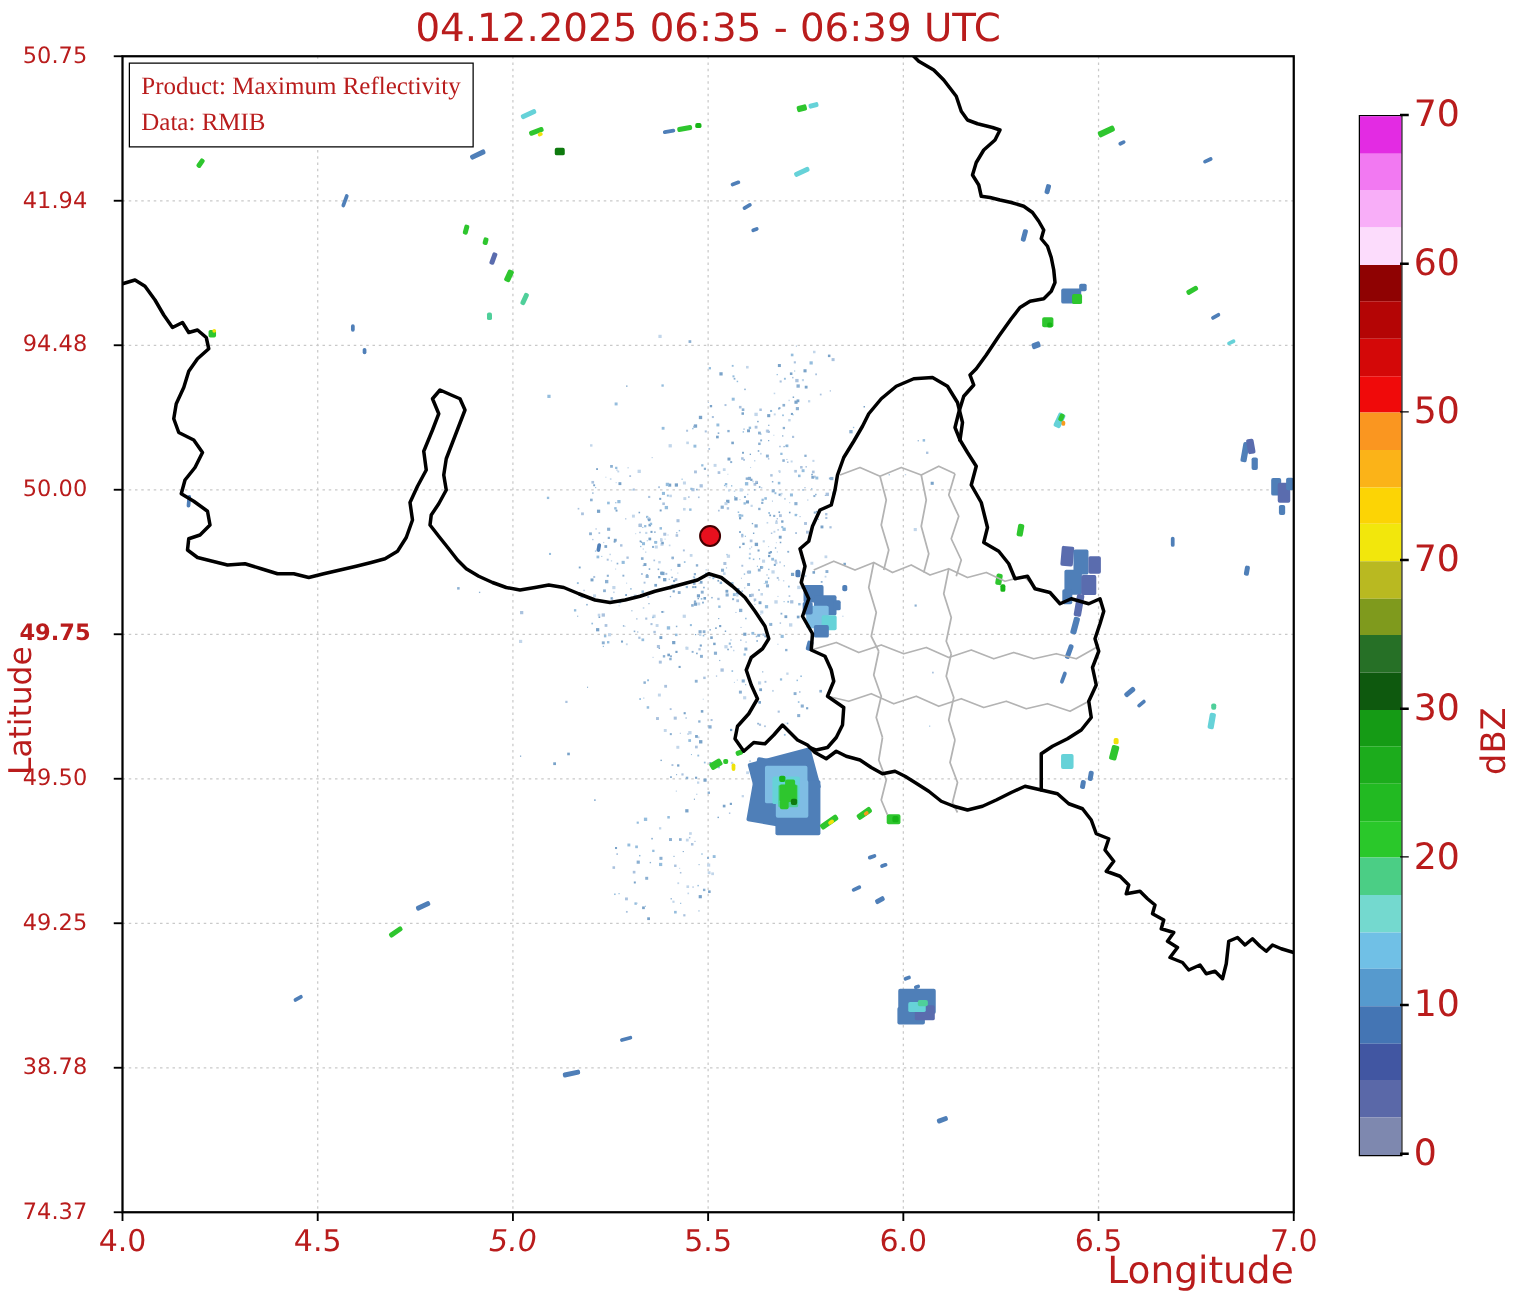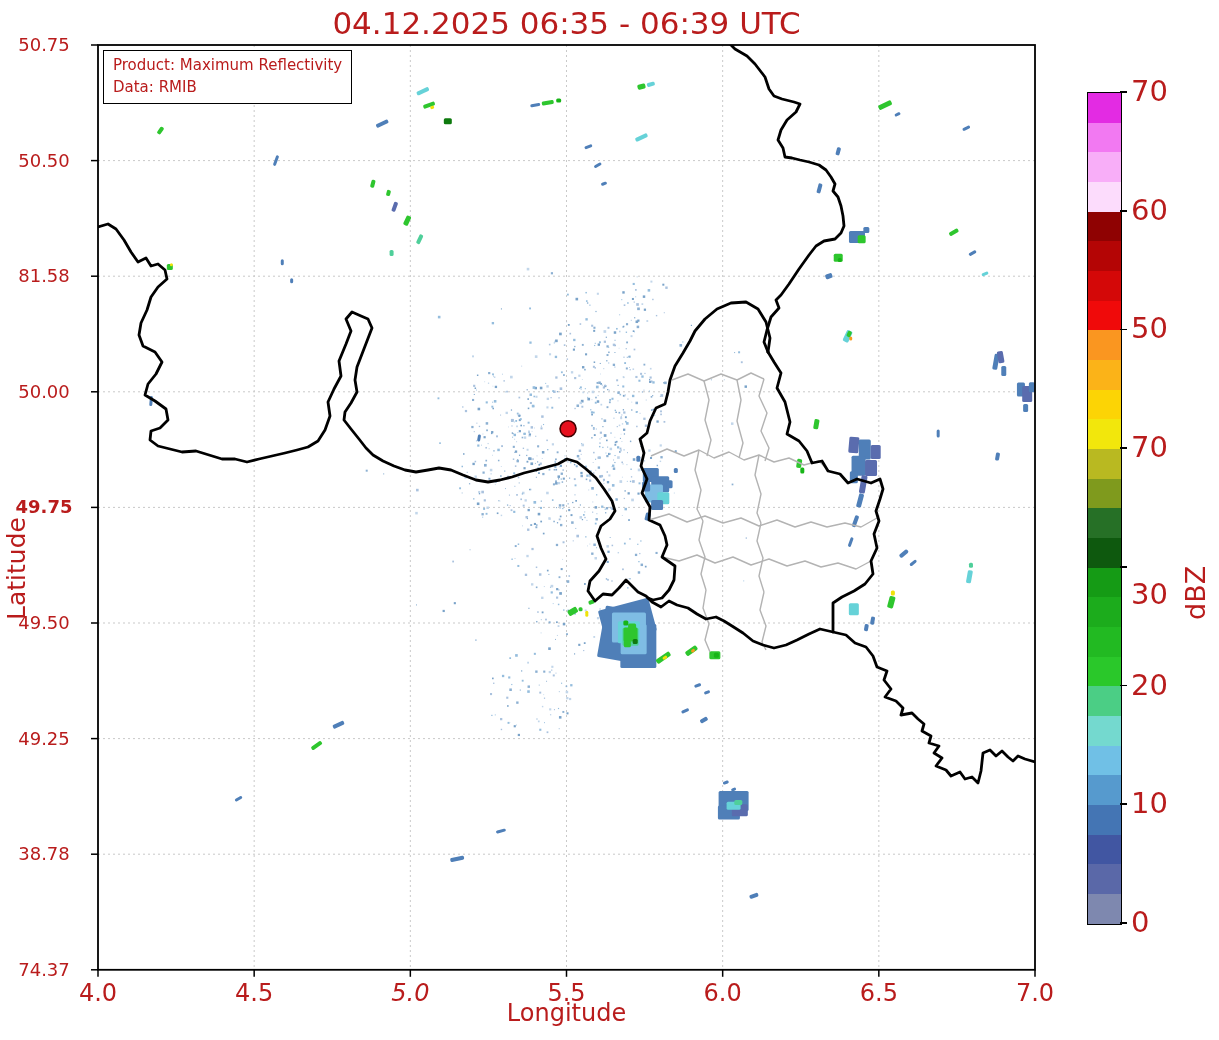--- a/index.html
+++ b/index.html
@@ -2,26 +2,26 @@
 <html><head>
 <meta charset="utf-8">
 <style>
   html,body{margin:0;padding:0;background:#ffffff;}
   #figure{position:relative;width:1219px;height:1040px;background:#ffffff;overflow:hidden;
           font-family:"DejaVu Sans","Liberation Sans",sans-serif;color:#b91c1c;padding-left:32px;}
   #title{position:absolute;left:98px;top:5px;width:937px;text-align:center;
          font-size:31px;white-space:nowrap;}
   #plot-svg{position:absolute;left:0;top:0;}
   #annot-box{position:absolute;left:103px;top:50px;background:#ffffff;
-             border:1.6px solid #000;padding:4px 9px;font-size:15px;line-height:1.45;
-             z-index:5;white-space:nowrap;}
+             border:1.6px solid #000;padding:4px 9px;font-size:20px;line-height:1.45;
+             z-index:5;white-space:nowrap;font-family:Liberation Serif, serif;}
   .xticklab{position:absolute;font-size:24px;transform:translateX(-50%);white-space:nowrap;}
   .yticklab{position:absolute;font-size:18px;width:88px;text-align:center;white-space:nowrap;}
   .cbticklab{position:absolute;font-size:29px;white-space:nowrap;line-height:1;}
-  #xlabel{position:absolute;left:98px;top:999px;width:937px;text-align:center;font-size:24px;}
+  #xlabel{position:absolute;left:98px;top:999px;width:937px;text-align:right;font-size:30px;}
   #ylabel{position:absolute;left:2px;top:400px;height:220px;display:flex;align-items:center;
           writing-mode:vertical-rl;transform:rotate(180deg);font-size:25px;}
   #cblabel{position:absolute;left:1180px;top:400px;height:220px;display:flex;align-items:center;
            writing-mode:vertical-rl;transform:rotate(180deg);font-size:27px;}
   #colorbar{position:absolute;left:1087px;top:92px;width:33px;height:831px;
             border:1.4px solid #000;box-sizing:content-box;display:flex;flex-direction:column;}
   #colorbar .seg{flex:1 1 auto;}
   .cbtick{position:absolute;width:7px;height:1.6px;background:#000;}
 </style>
 </head>
@@ -1111,36 +1111,36 @@
     </div>
   <div id="cblabel">dBZ</div>
 <div class="xticklab" style="left: 98px; top: 978.8px;">4.0</div>
     <div class="xticklab" style="left: 254.167px; top: 978.8px;">4.5</div>
     <div class="xticklab" style="left: 410.333px; top: 978.8px; font-style: italic;">5.0</div>
     <div class="xticklab" style="left: 566.5px; top: 978.8px;">5.5</div>
     <div class="xticklab" style="left: 722.667px; top: 978.8px;">6.0</div>
     <div class="xticklab" style="left: 878.833px; top: 978.8px;">6.5</div>
     <div class="xticklab" style="left: 1035px; top: 978.8px;">7.0</div>
     <div class="yticklab" style="left: 0px; top: 34px;">50.75</div>
-    <div class="yticklab" style="left: 0px; top: 149.6px;">50.50</div>
-    <div class="yticklab" style="left: 0px; top: 265.2px;">81.58</div>
+    <div class="yticklab" style="left: 0px; top: 149.6px;">41.94</div>
+    <div class="yticklab" style="left: 0px; top: 265.2px;">94.48</div>
     <div class="yticklab" style="left: 0px; top: 380.8px;">50.00</div>
     <div class="yticklab" style="left: 0px; top: 496.4px; font-weight: bold;">49.75</div>
     <div class="yticklab" style="left: 0px; top: 612px;">49.50</div>
     <div class="yticklab" style="left: 0px; top: 727.6px;">49.25</div>
     <div class="yticklab" style="left: 0px; top: 843.2px;">38.78</div>
     <div class="yticklab" style="left: 0px; top: 958.8px;">74.37</div>
     <div class="cbtick" style="left: 1120px; top: 922.2px;"></div>
     <div class="cbticklab" style="left: 1131px; top: 908px;">0</div>
     <div class="cbtick" style="left: 1120px; top: 803.486px;"></div>
     <div class="cbticklab" style="left: 1131px; top: 789.286px;">10</div>
     <div class="cbtick" style="left: 1120px; top: 684.771px;"></div>
     <div class="cbticklab" style="left: 1131px; top: 670.571px;">20</div>
     <div class="cbtick" style="left: 1120px; top: 566.057px;"></div>
-    <div class="cbticklab" style="left: 1131px; top: 551.857px; margin-top: 28px;">30</div>
+    <div class="cbticklab" style="left: 1131px; top: 551.857px;">30</div>
     <div class="cbtick" style="left: 1120px; top: 447.343px;"></div>
     <div class="cbticklab" style="left: 1131px; top: 433.143px;">70</div>
     <div class="cbtick" style="left: 1120px; top: 328.629px;"></div>
     <div class="cbticklab" style="left: 1131px; top: 314.429px;">50</div>
     <div class="cbtick" style="left: 1120px; top: 209.914px;"></div>
     <div class="cbticklab" style="left: 1131px; top: 195.714px;">60</div>
     <div class="cbtick" style="left: 1120px; top: 91.2px;"></div>
     <div class="cbticklab" style="left: 1131px; top: 77px;">70</div>
   </div>
 

